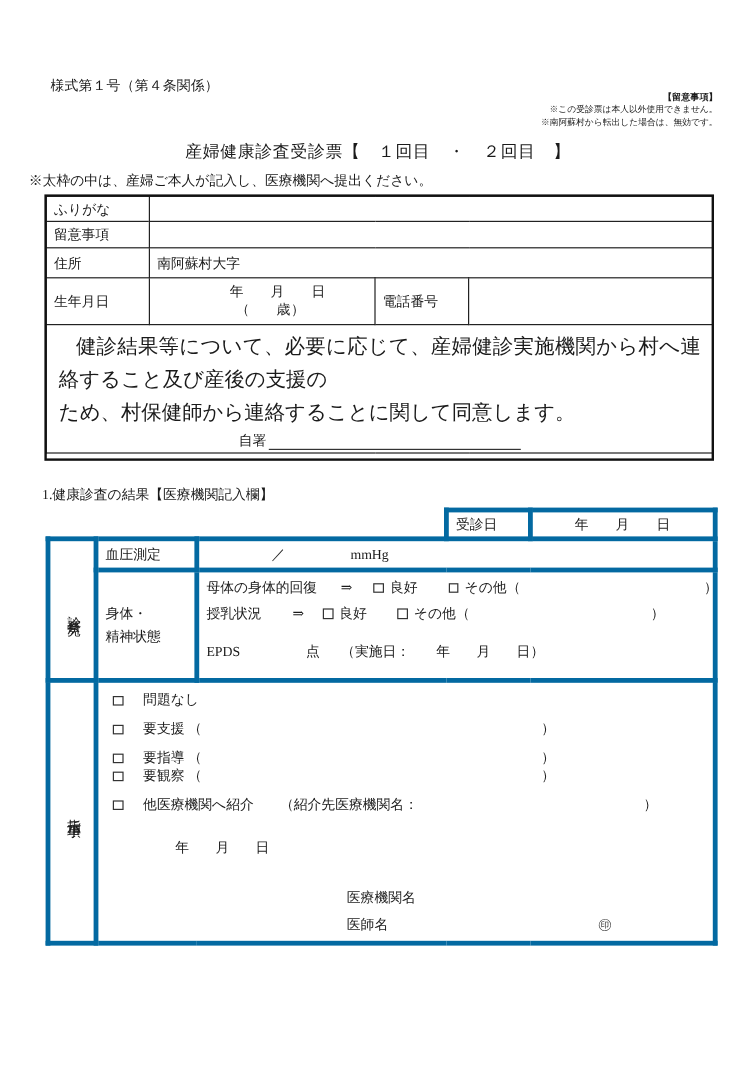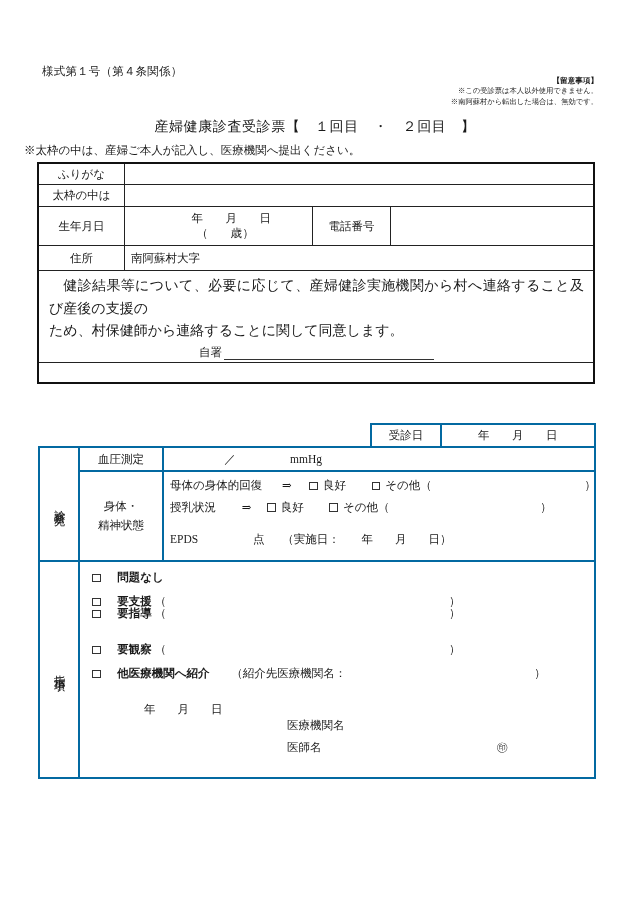--- a/index.html
+++ b/index.html
@@ -89,33 +89,33 @@
   }
   .outer-bold {
     position: absolute;
     left: 37px; top: 162px;
     width: 558px;
     height: 222px;
     border: 2px solid #111;
     box-sizing: border-box;
     pointer-events: none;
   }
-  .lbl { text-align: center; white-space: nowrap; }
+  .lbl { text-align: left; white-space: nowrap; }
   .furigana-cell { border-bottom: 1px dotted #999 !important; }
   .dateline { text-align: center; white-space: nowrap; letter-spacing: 0.5px; }
   .sp-l { display: inline-block; width: 26px; }
   .sp-m { display: inline-block; width: 22px; }
 
   .consent-head {
     text-align: center;
     white-space: nowrap;
     font-size: 11.5px;
   }
   .consent-body {
-    font-size: 14px;
+    font-size: 17px;
     line-height: 1.62;
     padding: 2px 10px 0 10px;
     text-align: justify;
   }
   .consent-body .indent { display: inline-block; width: 14px; }
   .sign-row {
     text-align: center;
     font-size: 11.5px;
     padding-top: 2px;
     padding-bottom: 2px;
@@ -140,21 +140,21 @@
 
   .tbl-res {
     position: absolute;
     left: 38px; top: 423px;
     width: 556px;
     border-collapse: collapse;
     table-layout: fixed;
     font-size: 11.5px;
   }
   .tbl-res td {
-    border: 2px solid #0369a1;
+    border: 4px solid #0369a1;
     padding: 0 6px;
     vertical-align: middle;
   }
   .no-border { border: none !important; }
   .v-label {
     writing-mode: vertical-rl;
     text-orientation: upright;
     letter-spacing: 2px;
     margin: 0 auto;
     text-align: center;
@@ -179,21 +179,21 @@
   }
   .bp-line { white-space: nowrap; }
   .bp-slash {
     display: inline-block;
     width: 120px;
     text-align: center;
   }
   .findings-line { white-space: nowrap; line-height: 1.1; }
   .paren-fill { display: inline-block; }
   .chk-row { white-space: nowrap; line-height: 1.05; }
-  .chk-label { display: inline-block; font-weight: bold; }
+  .chk-label { display: inline-block; }
   .sig-block { font-size: 11.5px; line-height: 1.9; }
 </style>
 </head>
 <body>
 
 <div class="page">
 
   <div class="form-no">様式第１号（第４条関係）</div>
 
 
@@ -212,59 +212,60 @@
       <col style="width:188px">
       <col style="width:78px">
       <col style="width:204px">
     </colgroup>
     <tbody>
       <tr>
         <td class="lbl furigana-cell" style="height:19px">ふりがな</td>
         <td class="furigana-cell" colspan="3"></td>
       </tr>
       <tr>
-        <td class="lbl" style="height:21px">太枠の中は</td>
+        <td class="lbl" style="height:21px">留意事項</td>
         <td colspan="3"></td>
+      </tr>
+      <tr>
+        <td class="lbl" style="height:24px">住所</td>
+        <td colspan="3">
+          <span>南阿蘇村大字</span>
+        </td>
       </tr>
       <tr>
         <td class="lbl" style="height:38px">生年月日</td>
         <td>
           <div class="dateline">
             <span class="sp-l"></span><span>年</span><span class="sp-m"></span><span>月</span><span class="sp-m"></span><span>日</span>
           </div>
           <div class="dateline" style="padding-left:14px">
             <span>（</span><span class="sp-m"></span><span>歳）</span>
           </div>
         </td>
         <td class="lbl">電話番号</td>
         <td></td>
       </tr>
       <tr>
-        <td class="lbl" style="height:24px">住所</td>
-        <td colspan="3">
-          <span>南阿蘇村大字</span>
-        </td>
-      </tr>
-      <tr>
         <td colspan="4" style="border-top:none; height:56px; vertical-align:top; padding:4px 10px 0 10px">
           <div class="consent-body" style="padding:0">
             <span class="indent"></span><span>健診結果等について、必要に応じて、産婦健診実施機関から村へ連絡すること及び産後の支援の</span>
           </div>
           <div class="consent-body" style="padding:0">
             <span>ため、村保健師から連絡することに関して同意します。</span>
           </div>
           <div class="sign-row">
             <span class="sign-label">自署</span><span class="sign-rule"></span>
           </div>
         </td>
       </tr>
     </tbody>
   </table>
   <div class="outer-bold"></div>
 
+  <div class="sec-title">1.健康診査の結果【医療機関記入欄】</div>
 
   <table class="tbl-res">
     <colgroup>
       <col style="width:40px">
       <col style="width:84px">
       <col style="width:208px">
       <col style="width:70px">
       <col style="width:154px">
     </colgroup>
     <tbody>
@@ -339,29 +340,29 @@
           </div>
         </td>
         <td colspan="4" style="vertical-align:top; padding:9px 6px 0 12px">
 
           <div class="chk-row" style="margin-bottom:12px">
             <span class="cb"></span>
             <span style="display:inline-block;width:6px"></span>
             <span class="chk-label">問題なし</span>
           </div>
 
-          <div class="chk-row" style="">
+          <div class="chk-row" style="margin-bottom:12px">
             <span class="cb"></span>
             <span style="display:inline-block;width:6px"></span>
             <span class="chk-label">要支援</span>
             <span>（</span>
             <span class="paren-fill" style="width:280px"></span><span>）</span>
           </div>
 
-          <div class="chk-row" style="margin-bottom:24px">
+          <div class="chk-row" style="margin-bottom:3px">
             <span class="cb"></span>
             <span style="display:inline-block;width:6px"></span>
             <span class="chk-label">要指導</span>
             <span>（</span>
             <span class="paren-fill" style="width:280px"></span><span>）</span>
           </div>
 
           <div class="chk-row" style="margin-bottom:12px">
             <span class="cb"></span>
             <span style="display:inline-block;width:6px"></span>
@@ -376,21 +377,21 @@
             <span class="chk-label">他医療機関へ紹介</span>
             <span style="display:inline-block;width:16px"></span>
             <span>（紹介先医療機関名：</span>
             <span class="paren-fill" style="width:185px"></span><span>）</span>
           </div>
 
           <div class="chk-row" style="margin-top:24px; padding-left:52px">
             <span>年</span><span class="sp-m"></span><span>月</span><span class="sp-m"></span><span>日</span>
           </div>
 
-          <div class="sig-block" style="padding-left:195px">
+          <div class="sig-block" style="margin-top:26px; padding-left:195px">
             <div>
               <span>医療機関名</span>
               <span class="paren-fill" style="width:180px"></span>
             </div>
             <div>
               <span>医師名</span>
               <span class="paren-fill" style="width:172px"></span><span>㊞</span>
             </div>
           </div>
 

